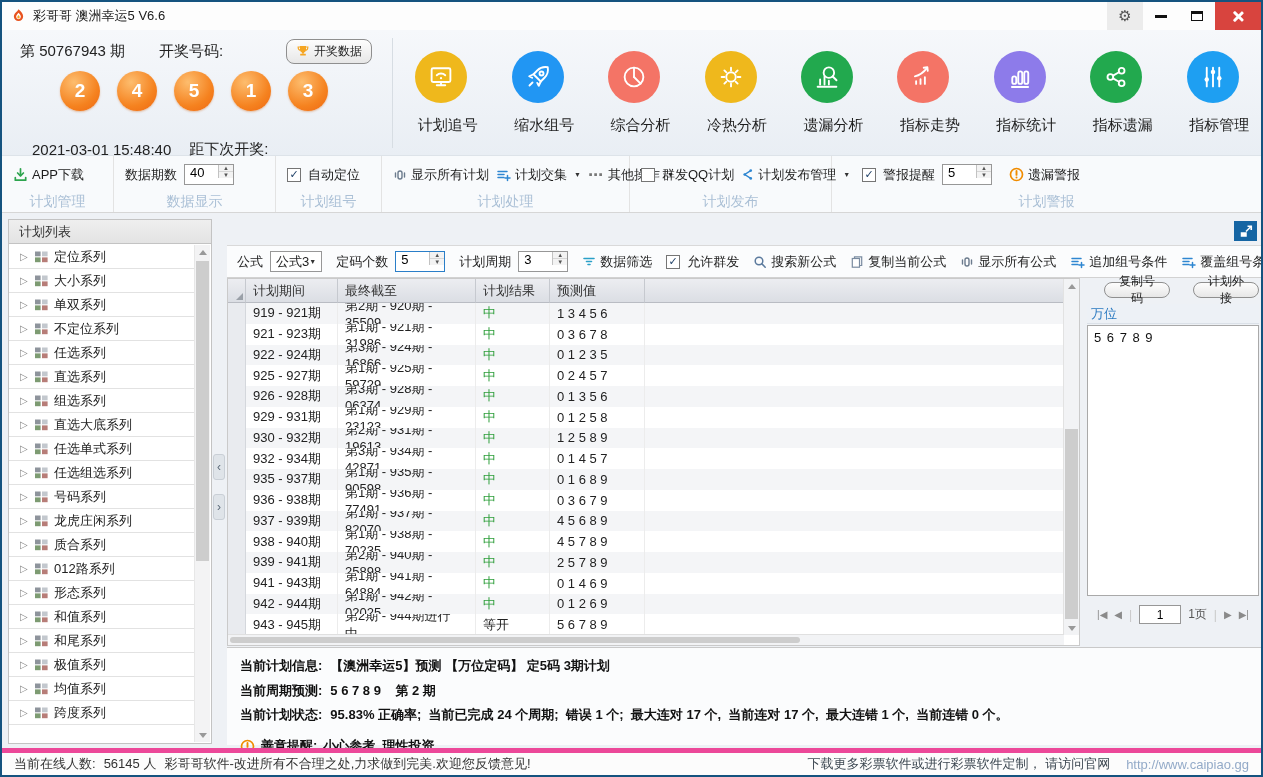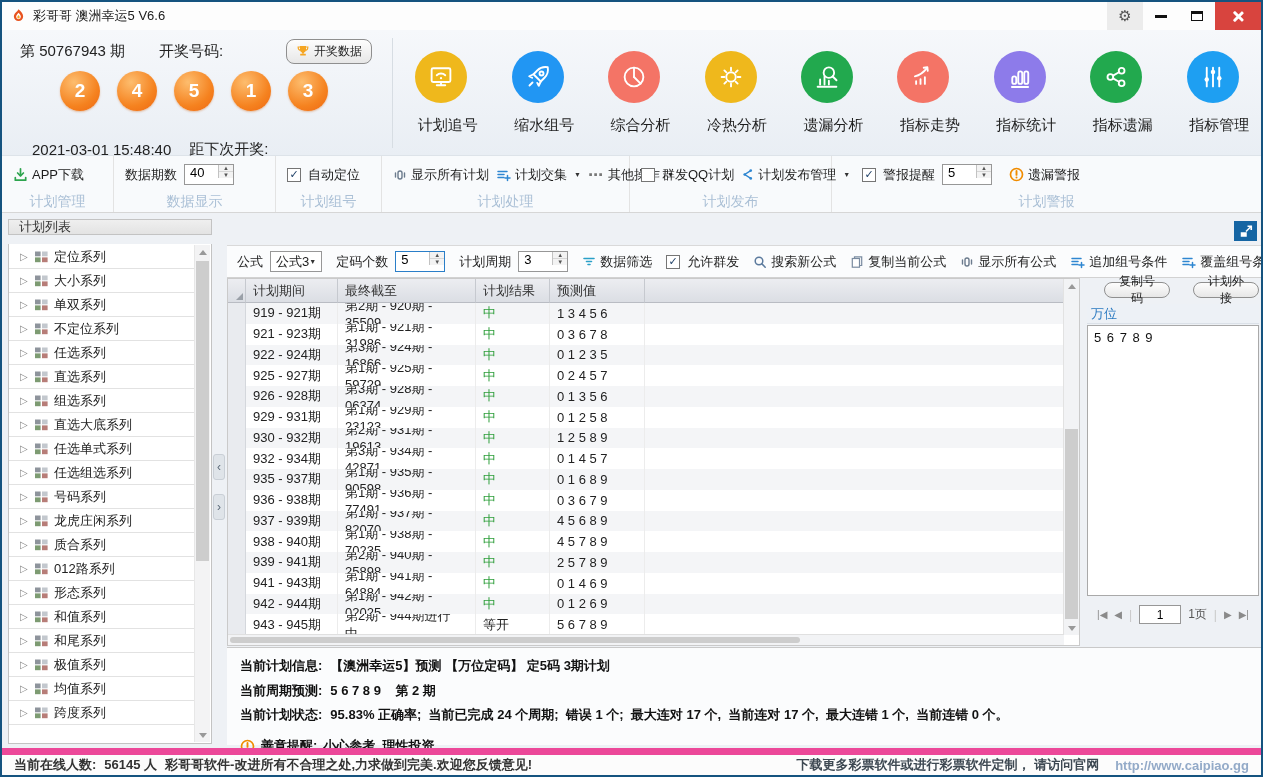--- a/index.html
+++ b/index.html
@@ -55,21 +55,21 @@
 .spin .arrs span:first-child{border-bottom:1px solid #d6d6d6;}
 .spin.focus{border-color:#2a7ec8;}
 .cb{width:14px;height:14px;border:1px solid #757575;background:#fff;display:inline-flex;align-items:center;justify-content:center;
   font-size:11px;font-weight:bold;color:#1d3f66;flex:none;cursor:default;}
 .dd-arr{font-size:7px;color:#333;margin-left:3px;}
 .ricon{display:flex;align-items:center;flex:none;}
 .dots{font-size:15px;color:#777;font-weight:bold;letter-spacing:1px;line-height:8px;}
 
 
 .sidebar{position:absolute;left:6px;top:217px;width:204px;height:525px;}
-.sb-header{height:16px;background:linear-gradient(#efefef,#e3e3e3);border:1px solid #c3c3c3;display:flex;align-items:center;padding-left:10px;font-size:13px;color:#333;}
+.sb-header{height:25px;background:linear-gradient(#efefef,#e3e3e3);border:1px solid #c3c3c3;display:flex;align-items:center;padding-left:10px;font-size:13px;color:#333;}
 .sb-body{position:absolute;left:0;top:25px;right:0;bottom:0;background:#fff;border:1px solid #c3c3c3;border-top:none;}
 .sb-list{position:absolute;left:0;top:1px;right:17px;bottom:0;overflow:hidden;}
 .sb-item{height:24px;display:flex;align-items:center;gap:6px;padding-left:11px;border-bottom:1px solid #e2e2e2;cursor:default;}
 .sb-caret{color:#8a8a8a;font-size:10px;width:9px;}
 .sb-folder{display:flex;}
 .sb-label{font-size:13px;color:#222;}
 .vscroll{position:absolute;top:1px;right:1px;bottom:1px;width:16px;background:#f3f3f4;border-left:1px solid #e7e7e7;}
 .vs-arr{position:absolute;left:0;right:0;height:14px;display:flex;align-items:center;justify-content:center;}
 .vs-arr.up{top:0;} .vs-arr.down{bottom:0;}
 .tri-up{width:0;height:0;border-left:4px solid transparent;border-right:4px solid transparent;border-bottom:5px solid #999;}
@@ -120,22 +120,22 @@
 .pager{margin-top:9px;display:flex;align-items:center;justify-content:center;gap:7px;color:#8a8a8a;font-size:10px;}
 .pager .sep{color:#c9c9c9;font-size:12px;}
 .pager input{width:42px;height:19px;border:1px solid #979797;text-align:center;font-size:12px;font-family:inherit;outline:none;}
 .pg-lbl{color:#555;font-size:12px;}
 
 .infopanel{position:absolute;left:0;right:0;top:429px;bottom:0;background:#fbfcfd;border-top:1px solid #c9c9c9;padding:9px 13px;}
 .info-line{display:flex;gap:8px;font-size:13px;font-weight:bold;color:#111;margin-bottom:6.5px;white-space:pre-wrap;}
 .tip-line{display:flex;gap:6px;align-items:center;font-size:13px;font-weight:bold;color:#111;margin-top:13px;}
 
 
-.statusbar{position:absolute;left:0;right:0;bottom:0;height:27px;background:#fcfcfc;border-top:7px solid #ec4899;
-  display:flex;align-items:center;padding:0 12px;font-size:13px;color:#333;font-weight:bold;}
+.statusbar{position:absolute;left:0;right:0;bottom:0;height:27px;background:#fcfcfc;border-top:5px solid #ec4899;
+  display:flex;align-items:center;padding:0 12px;font-size:13px;color:#333;}
 .sb-left{display:flex;gap:8px;align-items:center;}
 .sb-right{margin-left:auto;display:flex;gap:16px;align-items:center;color:#3d4852;}
 .sb-link{color:#93aac8;}
 </style>
 </head>
 <body>
 
 <div class="window">
 
   <div class="titlebar">

